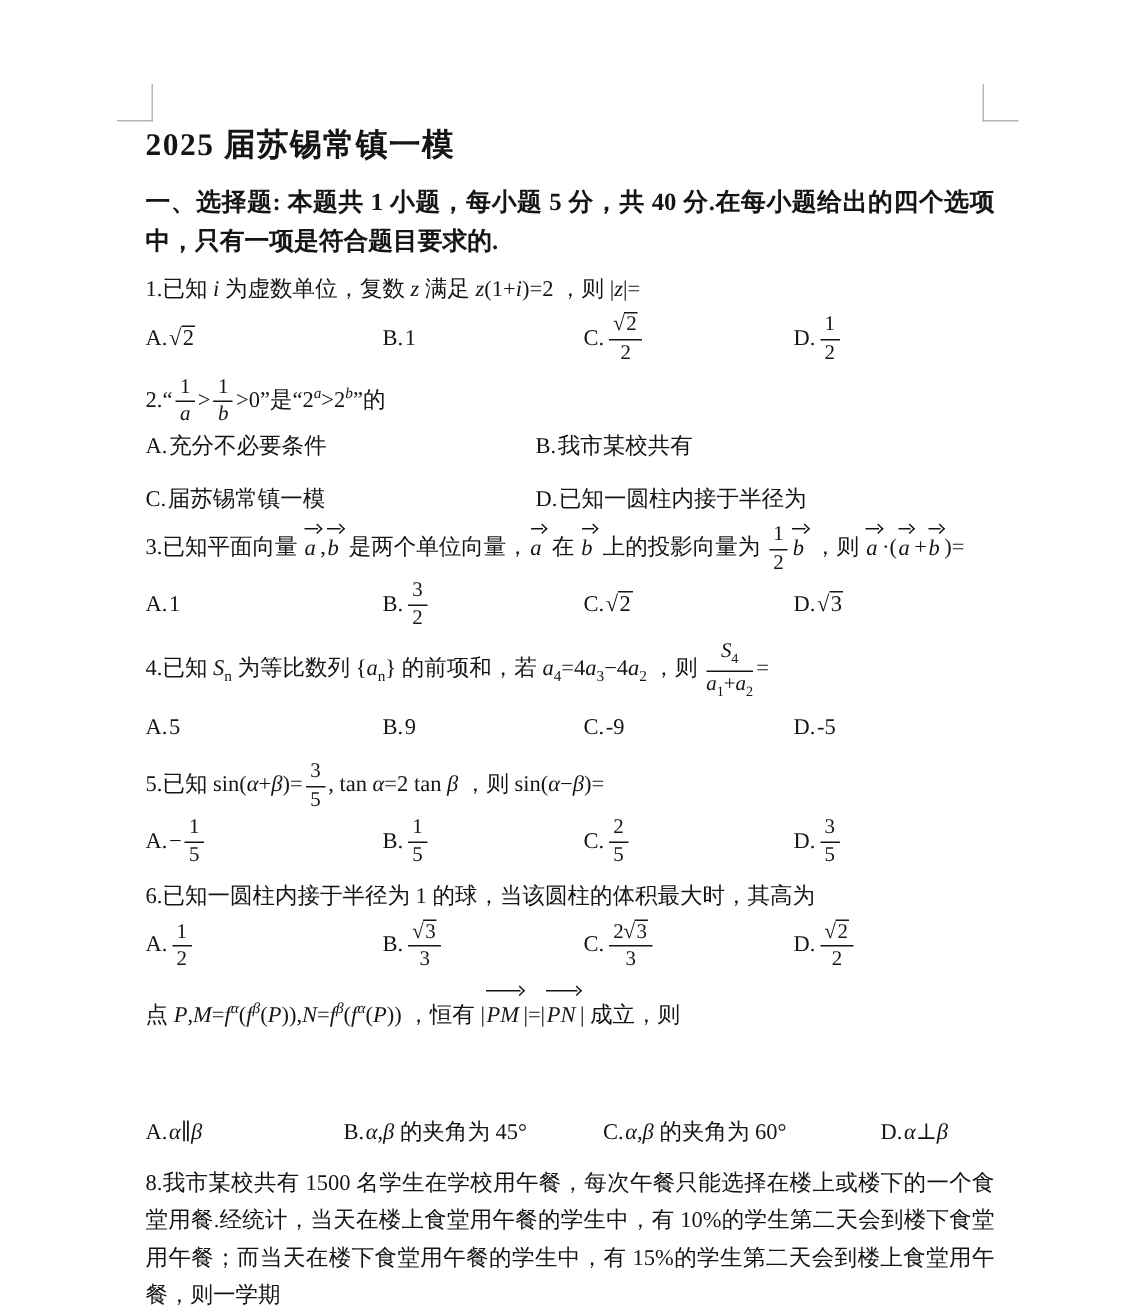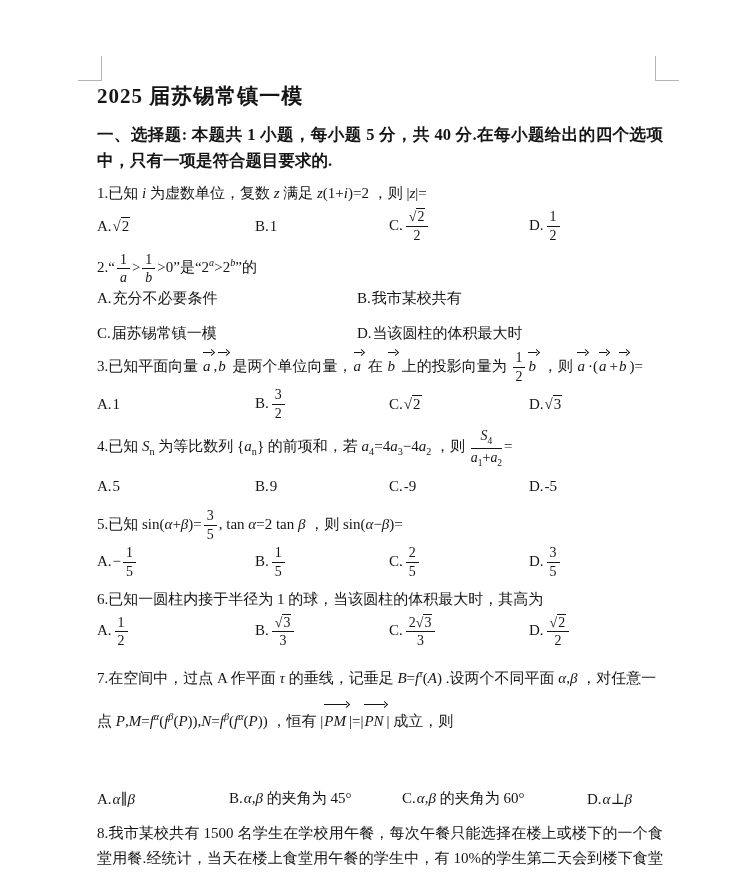--- a/index.html
+++ b/index.html
@@ -89,21 +89,21 @@
             <span class="num">1</span>
             <span class="den"><span class="it">a</span></span>
           </span>&gt;<span class="frac">
             <span class="num">1</span>
             <span class="den"><span class="it">b</span></span>
           </span>&gt;0”是“2<sup><span class="it">a</span></sup>&gt;2<sup><span class="it">b</span></sup>”的</p>
         <div class="opts">
           <span class="opt"><span class="optlabel">A.</span><span>充分不必要条件</span></span>
           <span class="opt"><span class="optlabel">B.</span><span>我市某校共有</span></span>
           <span class="opt"><span class="optlabel">C.</span><span>届苏锡常镇一模</span></span>
-          <span class="opt"><span class="optlabel">D.</span><span>当该圆柱的体积最大时</span></span>
+          <span class="opt"><span class="optlabel">D.</span><span>已知一圆柱内接于半径为</span></span>
         </div>
       </div>
       <div class="qblock q3">
         <p class="stem">3.已知平面向量 <span class="vec">a</span>,<span class="vec">b</span> 是两个单位向量，<span class="vec">a</span> 在 <span class="vec">b</span> 上的投影向量为 <span class="frac">
             <span class="num">1</span>
             <span class="den">2</span>
           </span><span class="vec">b</span> ，则 <span class="vec">a</span>·(<span class="vec">a</span>+<span class="vec">b</span>)=</p>
         <div class="opts">
           <span class="opt"><span class="optlabel">A.</span><span>1</span></span>
           <span class="opt"><span class="optlabel">B.</span><span><span class="frac">
@@ -165,21 +165,20 @@
                 <span class="num">2<span class="sqrt"><span class="rad">√</span><span class="radbody">3</span></span></span>
                 <span class="den">3</span>
               </span></span></span>
           <span class="opt"><span class="optlabel">D.</span><span><span class="frac">
                 <span class="num"><span class="sqrt"><span class="rad">√</span><span class="radbody">2</span></span></span>
                 <span class="den">2</span>
               </span></span></span>
         </div>
       </div>
       <div class="qblock q7">
-        <p class="stem">7.在空间中，过点 A 作平面 <span class="it">τ</span> 的垂线，记垂足 <span class="it">B</span>=<span class="it">f</span><sup><span class="it">τ</span></sup>(<span class="it">A</span>) .设两个不同平面 <span class="it">α</span>,<span class="it">β</span> ，对任意一</p>
         <p class="stem">点 <span class="it">P</span>,<span class="it">M</span>=<span class="it">f</span><sup><span class="it">α</span></sup>(<span class="it">f</span><sup><span class="it">β</span></sup>(<span class="it">P</span>)),<span class="it">N</span>=<span class="it">f</span><sup><span class="it">β</span></sup>(<span class="it">f</span><sup><span class="it">α</span></sup>(<span class="it">P</span>)) ，恒有 |<span class="vec">PM</span>|=|<span class="vec">PN</span>| 成立，则</p>
         <div class="opts">
           <span class="opt"><span class="optlabel">A.</span><span><span class="it">α</span>∥<span class="it">β</span></span></span>
           <span class="opt"><span class="optlabel">B.</span><span><span class="it">α</span>,<span class="it">β</span> 的夹角为 45°</span></span>
           <span class="opt"><span class="optlabel">C.</span><span><span class="it">α</span>,<span class="it">β</span> 的夹角为 60°</span></span>
           <span class="opt"><span class="optlabel">D.</span><span><span class="it">α</span>⊥<span class="it">β</span></span></span>
         </div>
       </div>
       <div class="qblock q8">
         <p class="stem">8.我市某校共有 1500 名学生在学校用午餐，每次午餐只能选择在楼上或楼下的一个食堂用餐.经统计，当天在楼上食堂用午餐的学生中，有 10%的学生第二天会到楼下食堂用午餐；而当天在楼下食堂用午餐的学生中，有 15%的学生第二天会到楼上食堂用午餐，则一学期</p>

